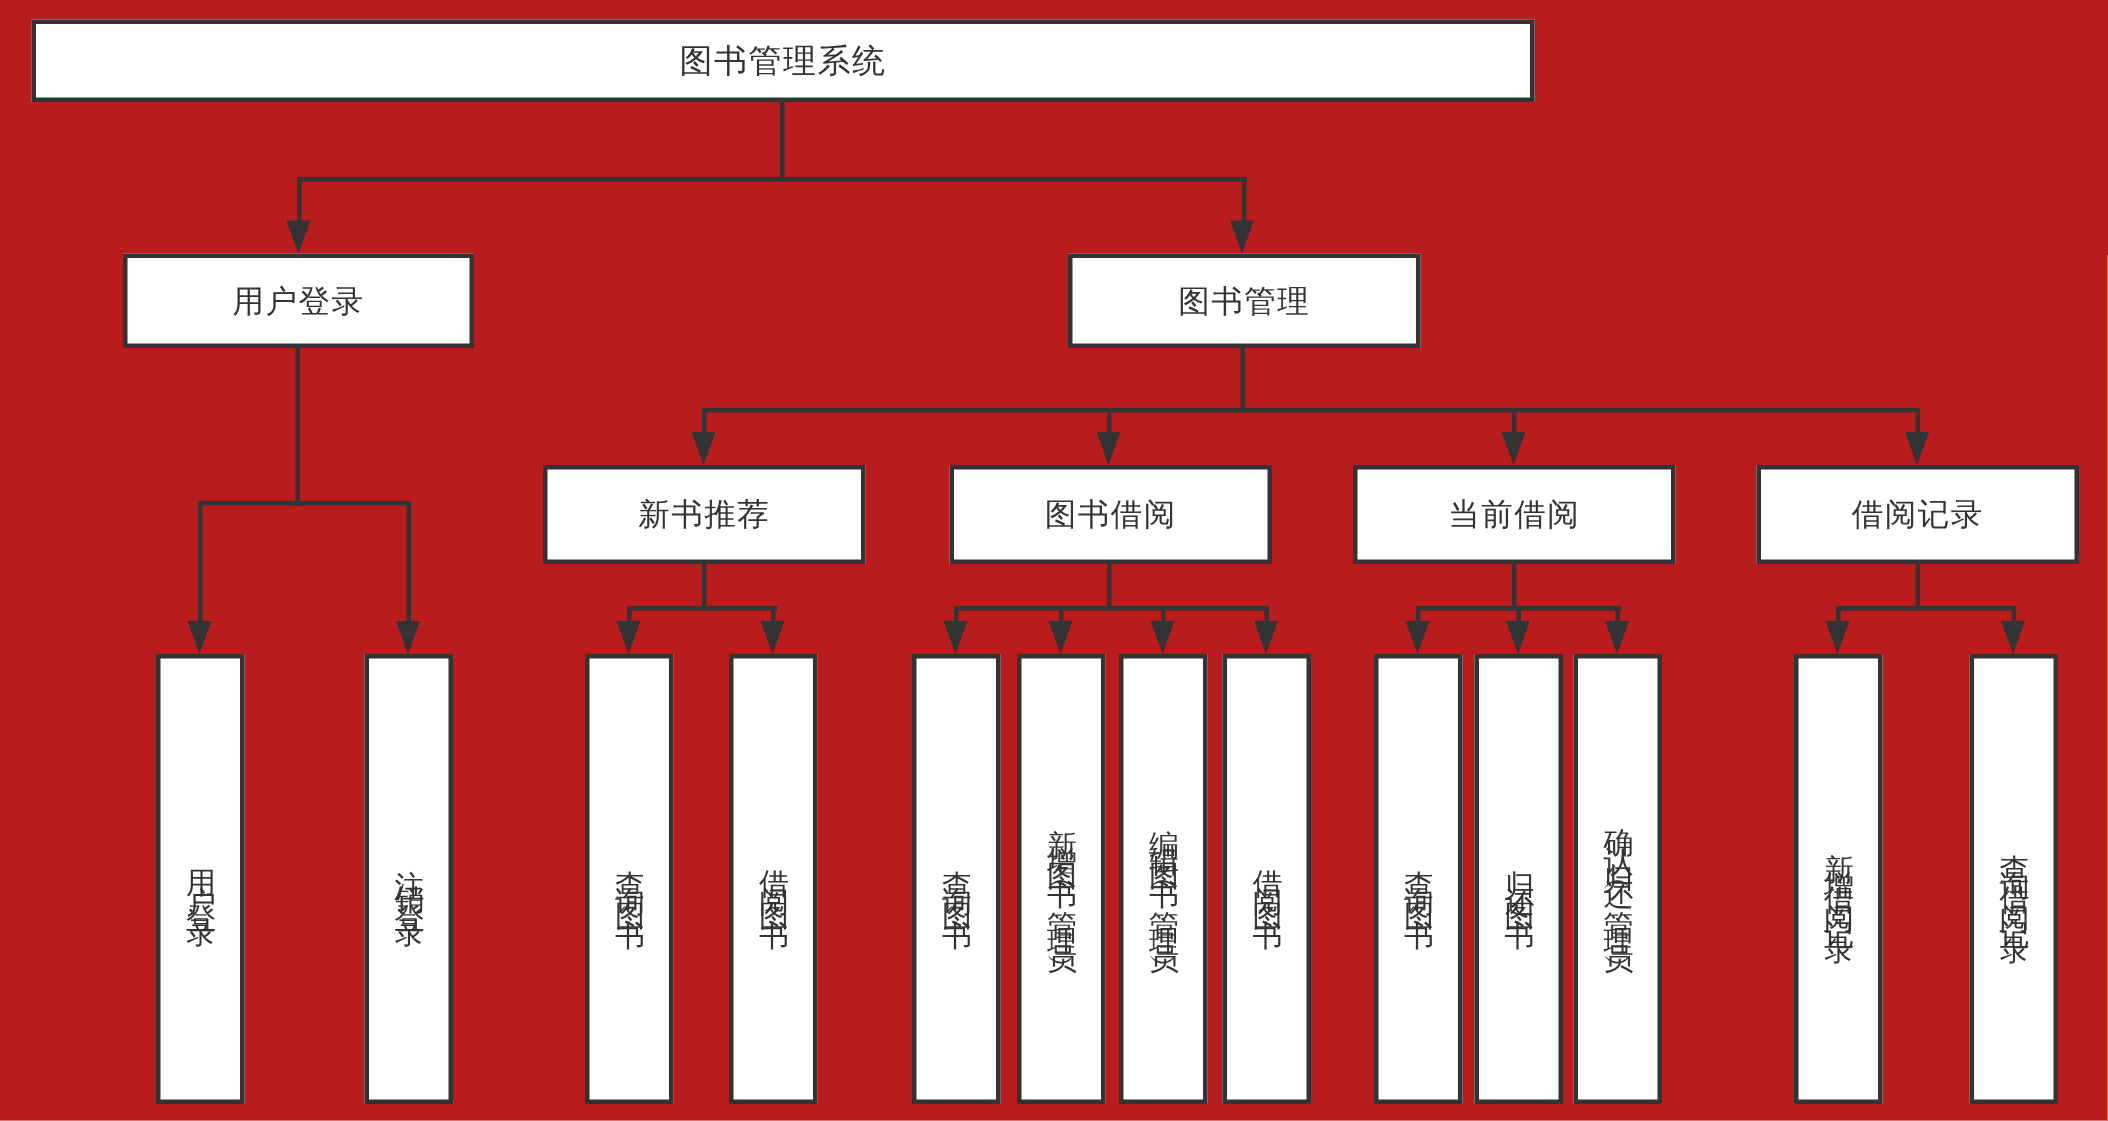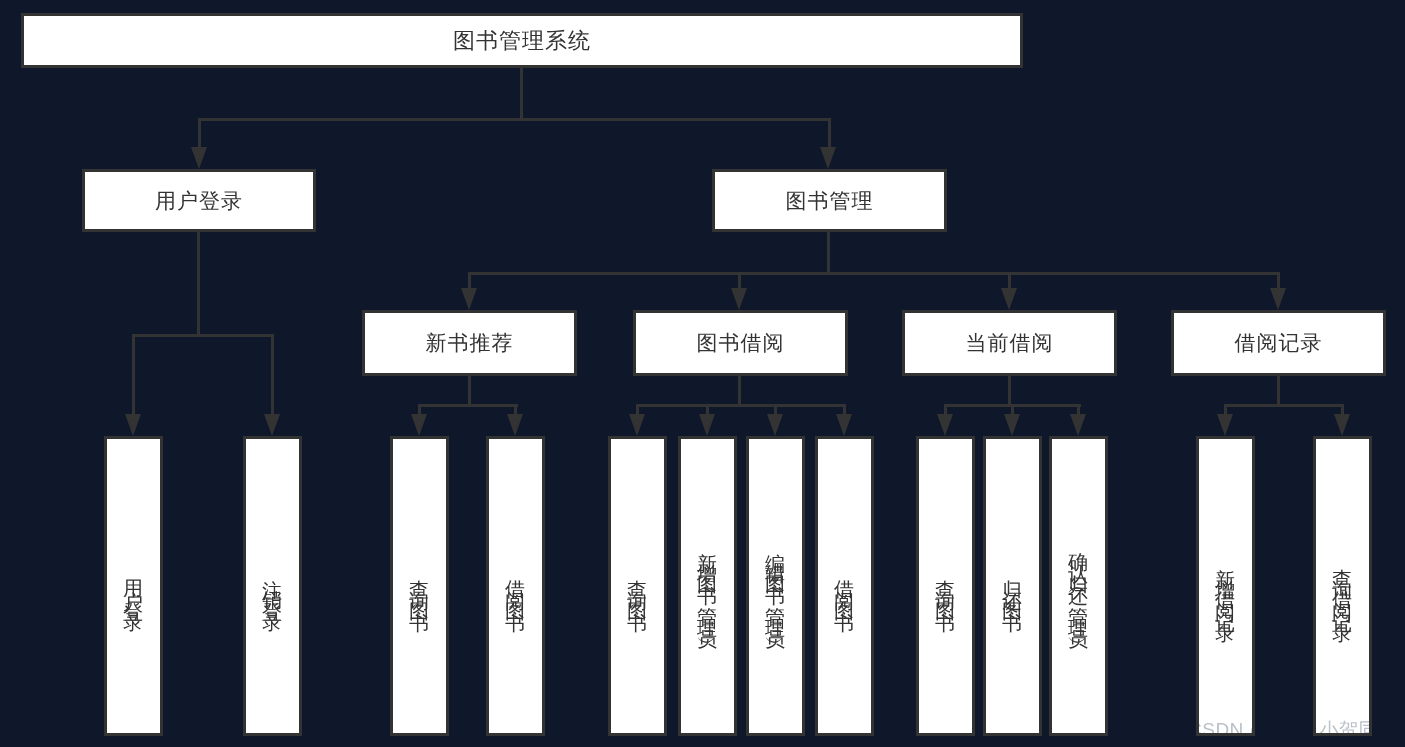--- a/index.html
+++ b/index.html
@@ -4,21 +4,21 @@
 <title>图书管理系统</title>
 <style>
   * { margin: 0; padding: 0; box-sizing: border-box; }
   html, body { background: #ffffff; }
   body {
     width: 1405px; height: 747px;
     position: relative;
     font-family: "Liberation Sans", sans-serif;
     overflow: hidden;
   }
-  .canvas { position: absolute; left: 0; top: 0; width: 1405px; height: 747px; background: #0f172a; }
+  .canvas { position: absolute; left: 0; top: 0; width: 1405px; height: 747px; background: #b91c1c; }
 
   .node {
     position: absolute;
     border: 3px solid #333333;
     background: #ffffff;
     color: #333333;
     display: flex;
     align-items: center;
     justify-content: center;
     text-align: center;
@@ -179,15 +179,14 @@
     <span>确认归还（管理员）</span>
   </div>
 
   <div class="node vnode" style="left:1196px; top:436px; width:59px; height:300px;">
     <span>新增借阅记录</span>
   </div>
   <div class="node vnode" style="left:1313px; top:436px; width:59px; height:300px;">
     <span>查询借阅记录</span>
   </div>
 
-  <div class="watermark">CSDN @软件_小贺同学</div>
 
 </div>
 
 </body></html>

